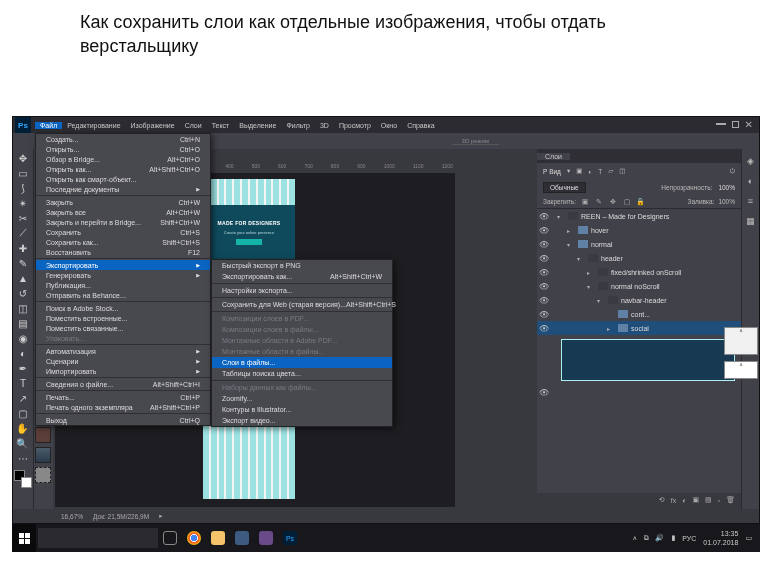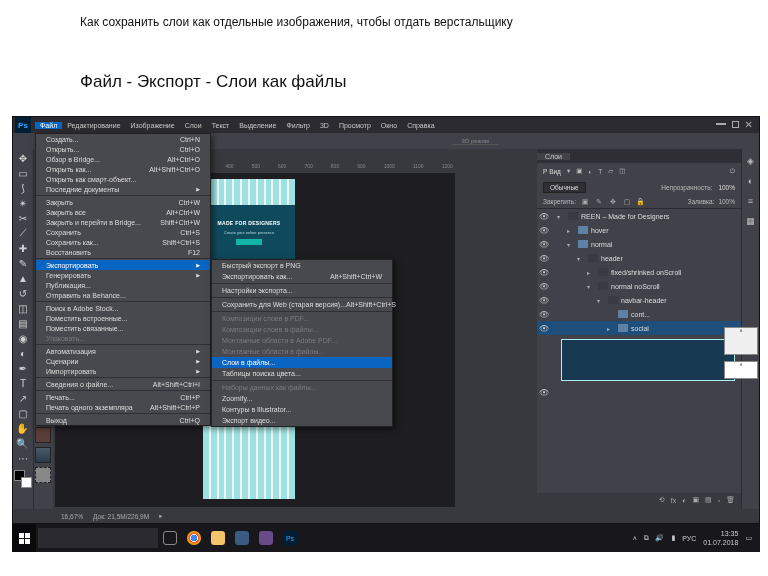--- a/index.html
+++ b/index.html
@@ -1,20 +1,20 @@
 <!DOCTYPE html>
 <html><head>
 <meta charset="utf-8">
 <style>
   * { box-sizing: border-box; margin: 0; padding: 0; font-family: "Segoe UI", Tahoma, sans-serif; }
   body { width: 768px; height: 576px; background: #fff; overflow: hidden; }
 
   .page { position: relative; width: 768px; height: 576px; }
 
-  .caption { position: absolute; left: 80px; top: 10px; width: 560px; font-size: 12px; line-height: 24px; color: #111; }
+  .caption { position: absolute; left: 80px; top: 10px; width: 560px; font-size: 18px; line-height: 24px; color: #111; }
   .caption-2 { position: absolute; left: 80px; top: 72px; font-size: 17px; color: #111; }
 
   .ps { position: absolute; left: 12px; top: 116px; width: 748px; height: 408px; background: #38383f; border: 1px solid #111; }
 
   
   .win-bar { position: absolute; right: 0; top: 0; height: 14px; width: 60px; display: flex; justify-content: flex-end; gap: 6px; align-items: center; padding-right: 6px; }
   .win-btn { width: 10px; height: 2px; background: #aaa; }
   .win-x { font-size: 10px; color: #aaa; }
 
   
@@ -127,21 +127,20 @@
   .task-ico { width: 24px; height: 28px; display:flex; align-items:center; justify-content:center; }
   .task-ico .dot { width:14px; height:14px; border-radius:3px; }
   .tray { margin-left: auto; display:flex; align-items:center; gap:7px; padding-right:8px; font-size:7px; color:#ccc;}
   .tray .clock { text-align:right; line-height:9px; }
 </style>
 </head>
 <body>
 
 <div class="page">
   <div class="caption">Как сохранить слои как отдельные изображения, чтобы отдать верстальщику</div>
-  <div class="caption-2">Файл - Экспорт - Слои как файлы</div>
 
   <div class="ps">
 
     <div class="menu-bar">
       <div class="ps-logo">Ps</div>
       <div id="menubar-items" style="display: flex;">
           <div class="menu-item open">Файл</div>
           <div class="menu-item">Редактирование</div>
           <div class="menu-item">Изображение</div>
           <div class="menu-item">Слои</div>

